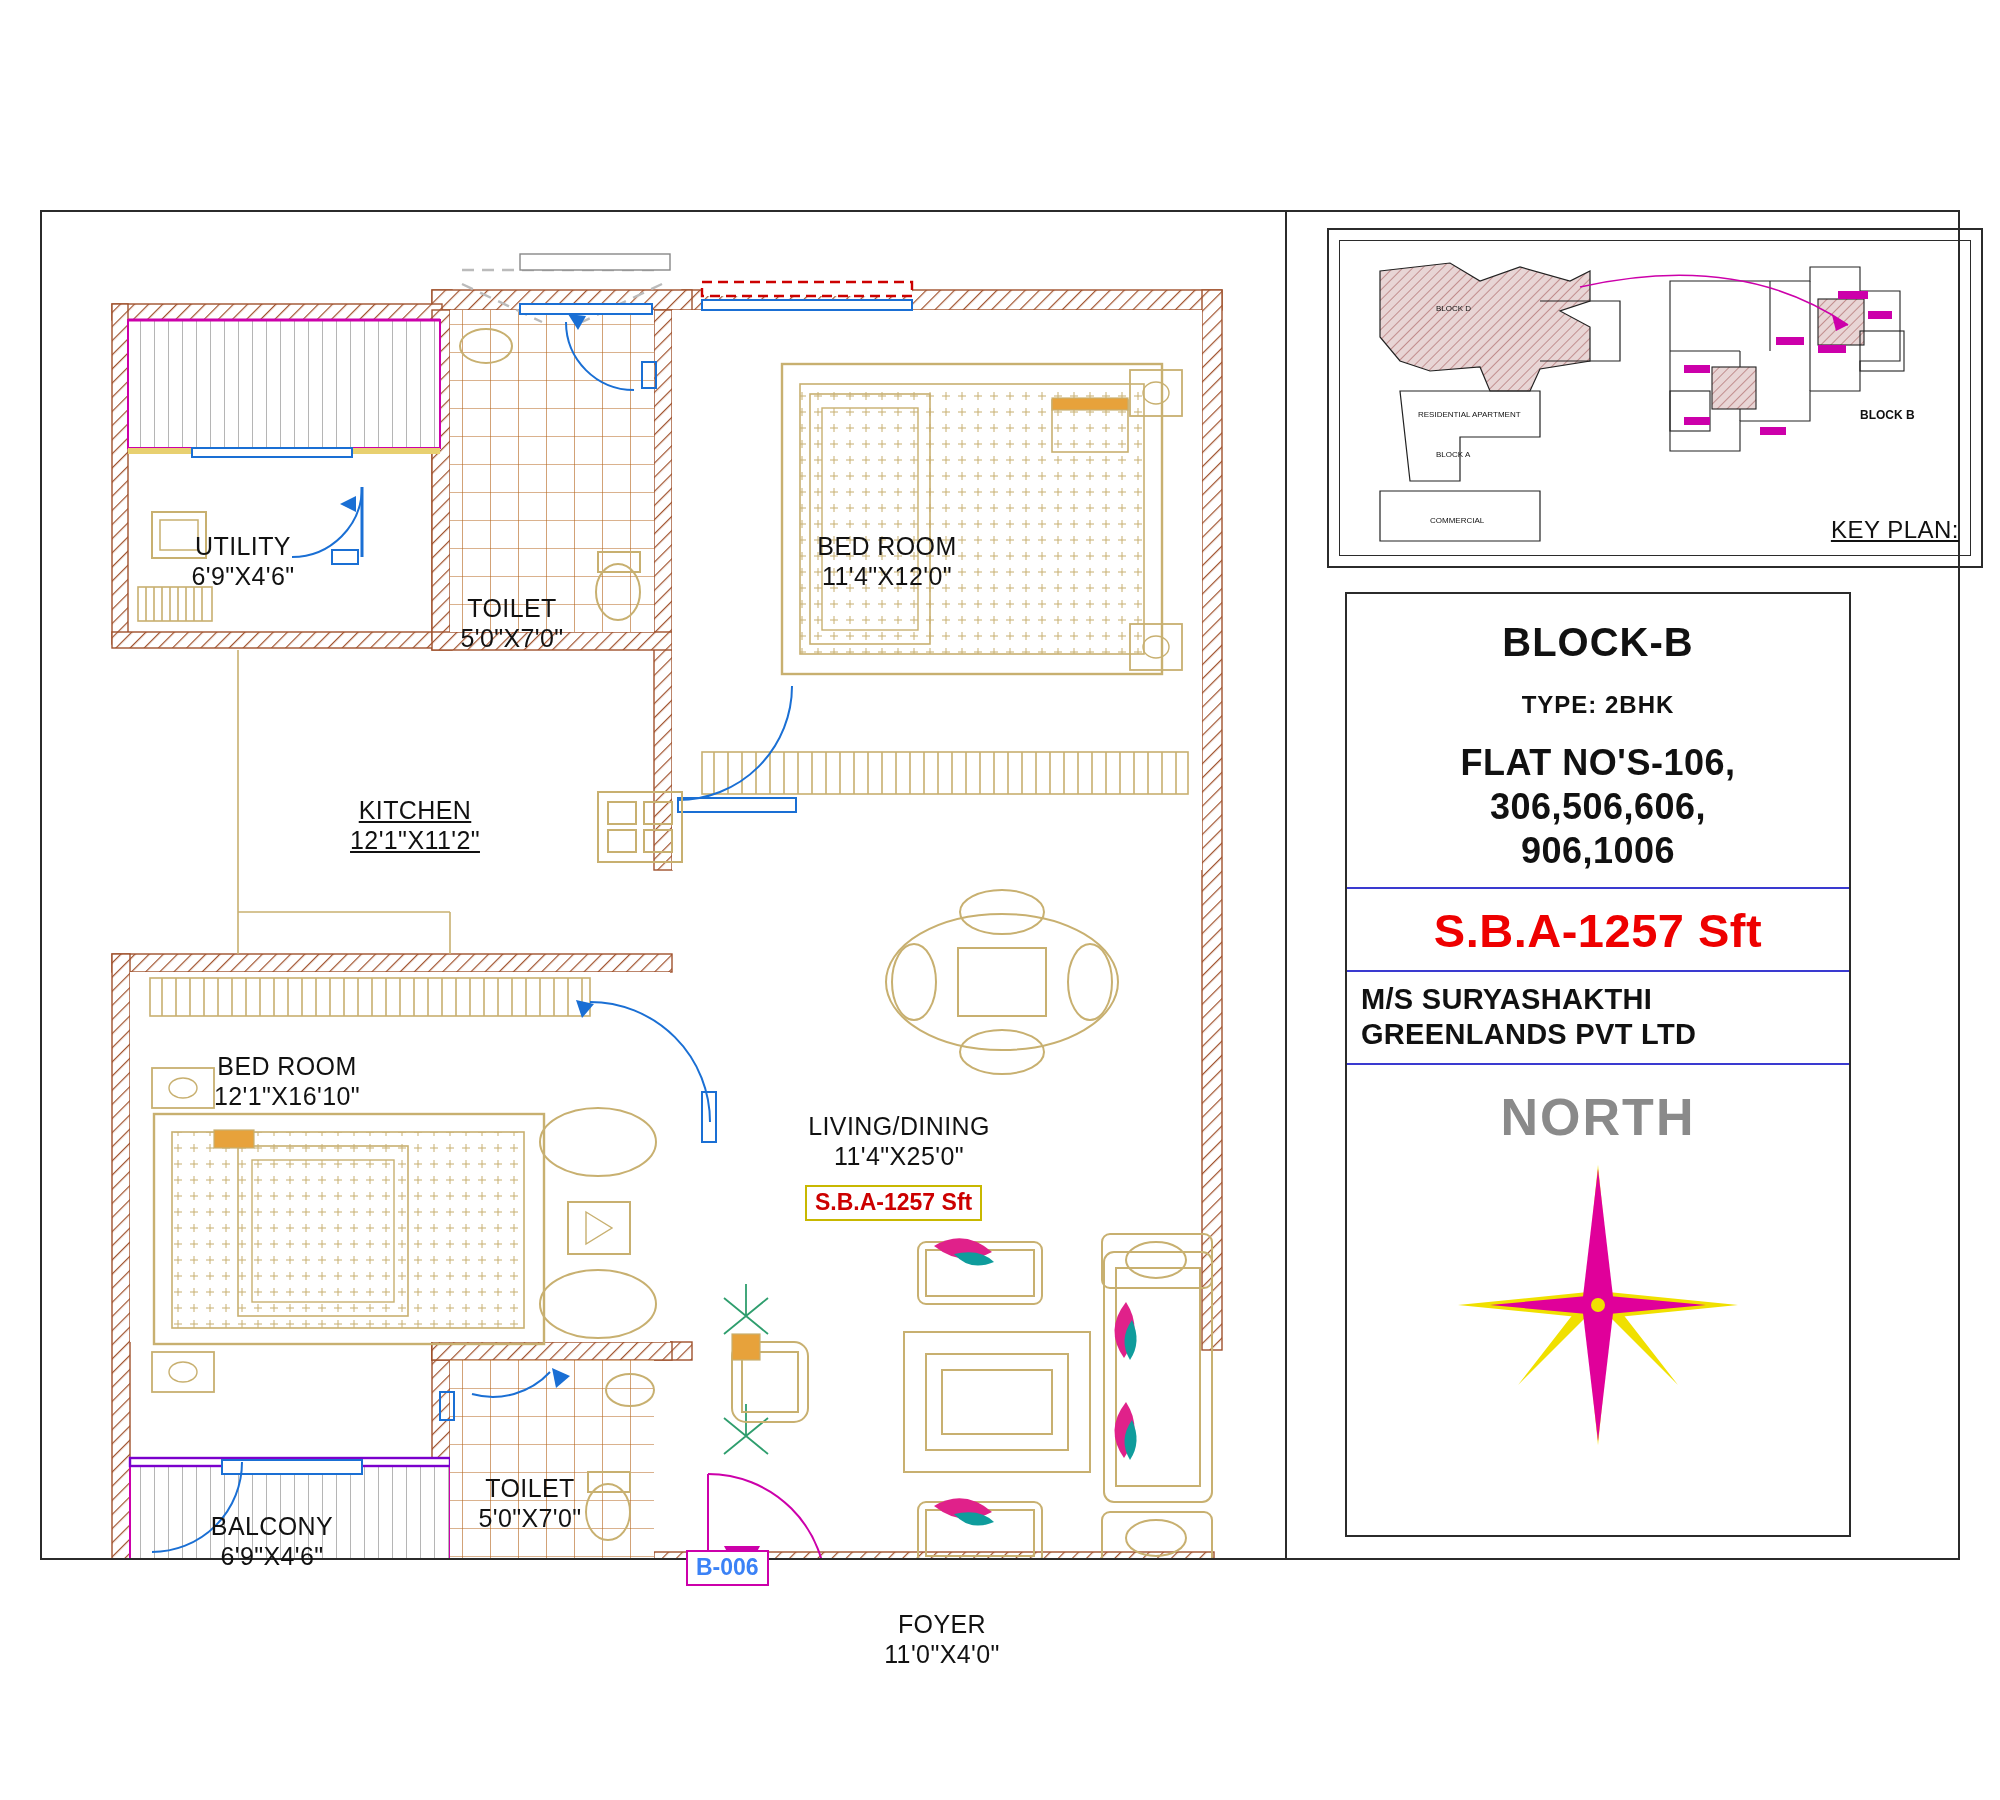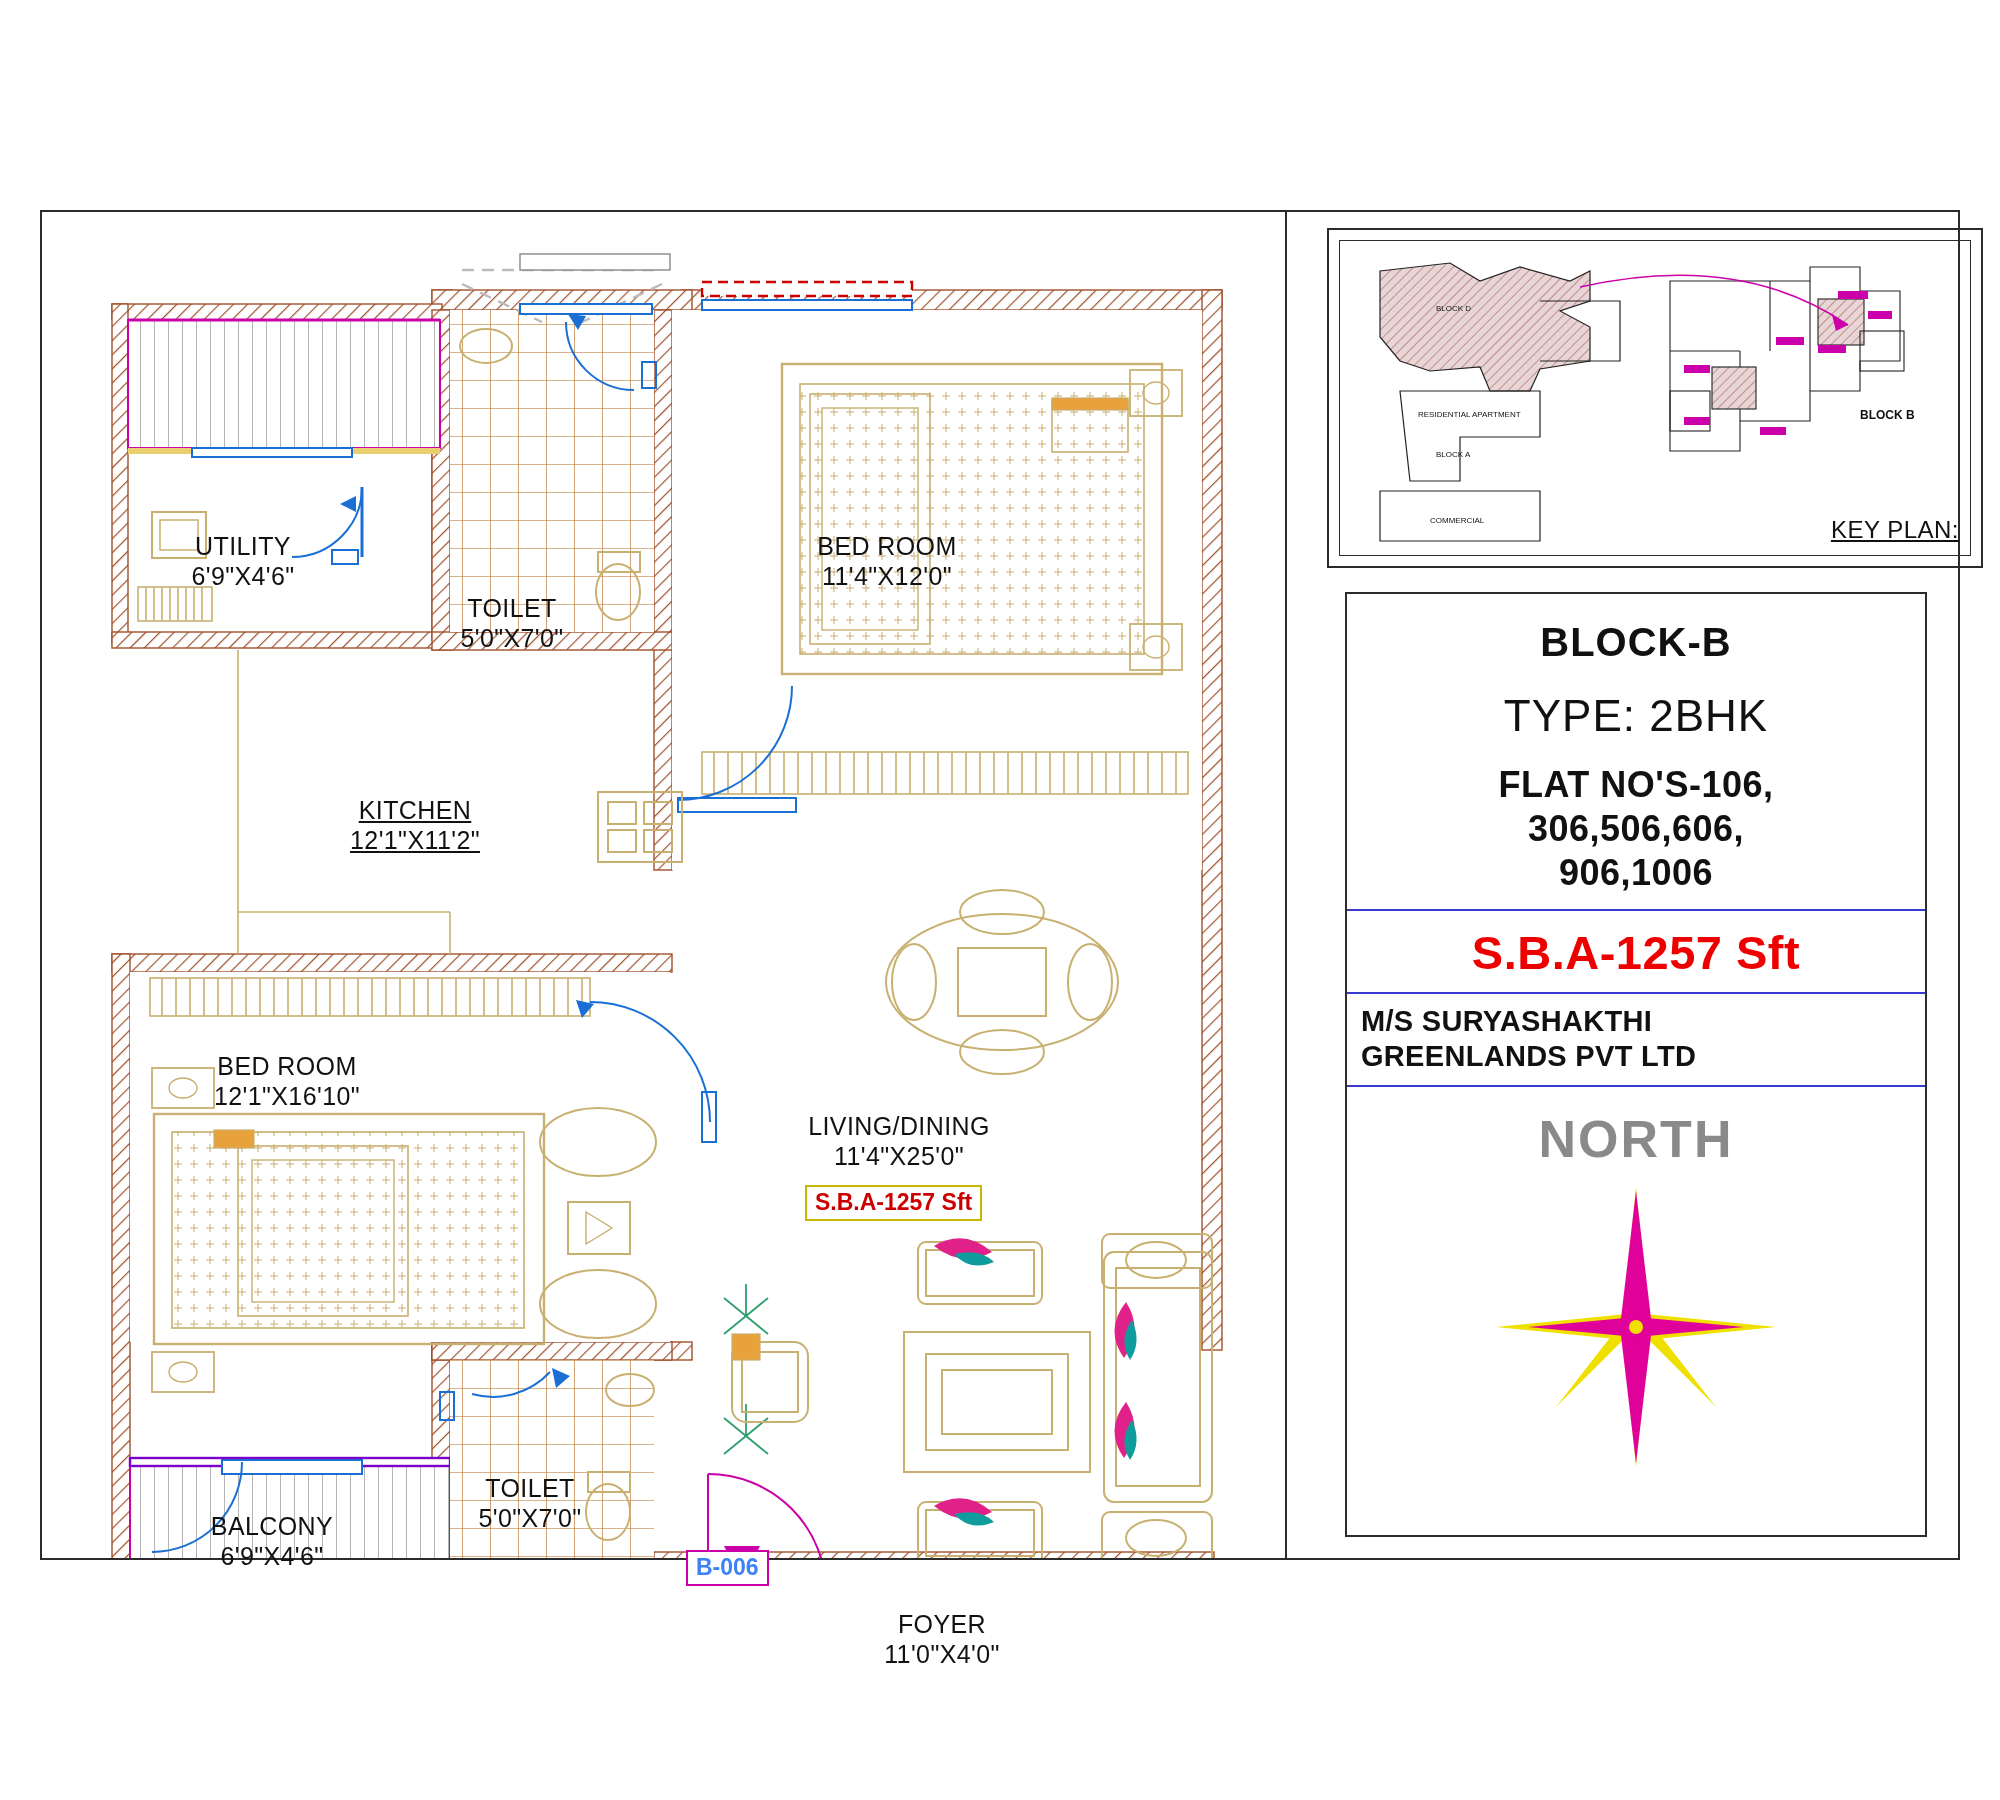--- a/index.html
+++ b/index.html
@@ -103,21 +103,21 @@
     color: #111;
     text-decoration: underline;
     letter-spacing: 0.5px;
   }
 
   
   .titleblock {
     position: absolute;
     left: 1303px;
     top: 380px;
-    width: 582px;
+    width: 506px;
     height: 945px;
     border: 2px solid #2b2b2b;
     box-sizing: border-box;
     background: #fff;
   }
   .tb-row {
     position: relative;
     text-align: center;
   }
   .tb-sep {
@@ -126,22 +126,22 @@
     margin: 0;
   }
   .tb-block {
     font-size: 40px;
     font-weight: 700;
     color: #111;
     letter-spacing: 1px;
     padding-top: 26px;
   }
   .tb-type {
-    font-size: 44px;
-    font-weight: 400;
+    font-size: 24px;
+    font-weight: 700;
     color: #111;
     letter-spacing: 1px;
     padding-top: 26px;
   }
   .tb-flats {
     font-size: 36px;
     font-weight: 700;
     color: #111;
     letter-spacing: 0.5px;
     line-height: 1.22;

